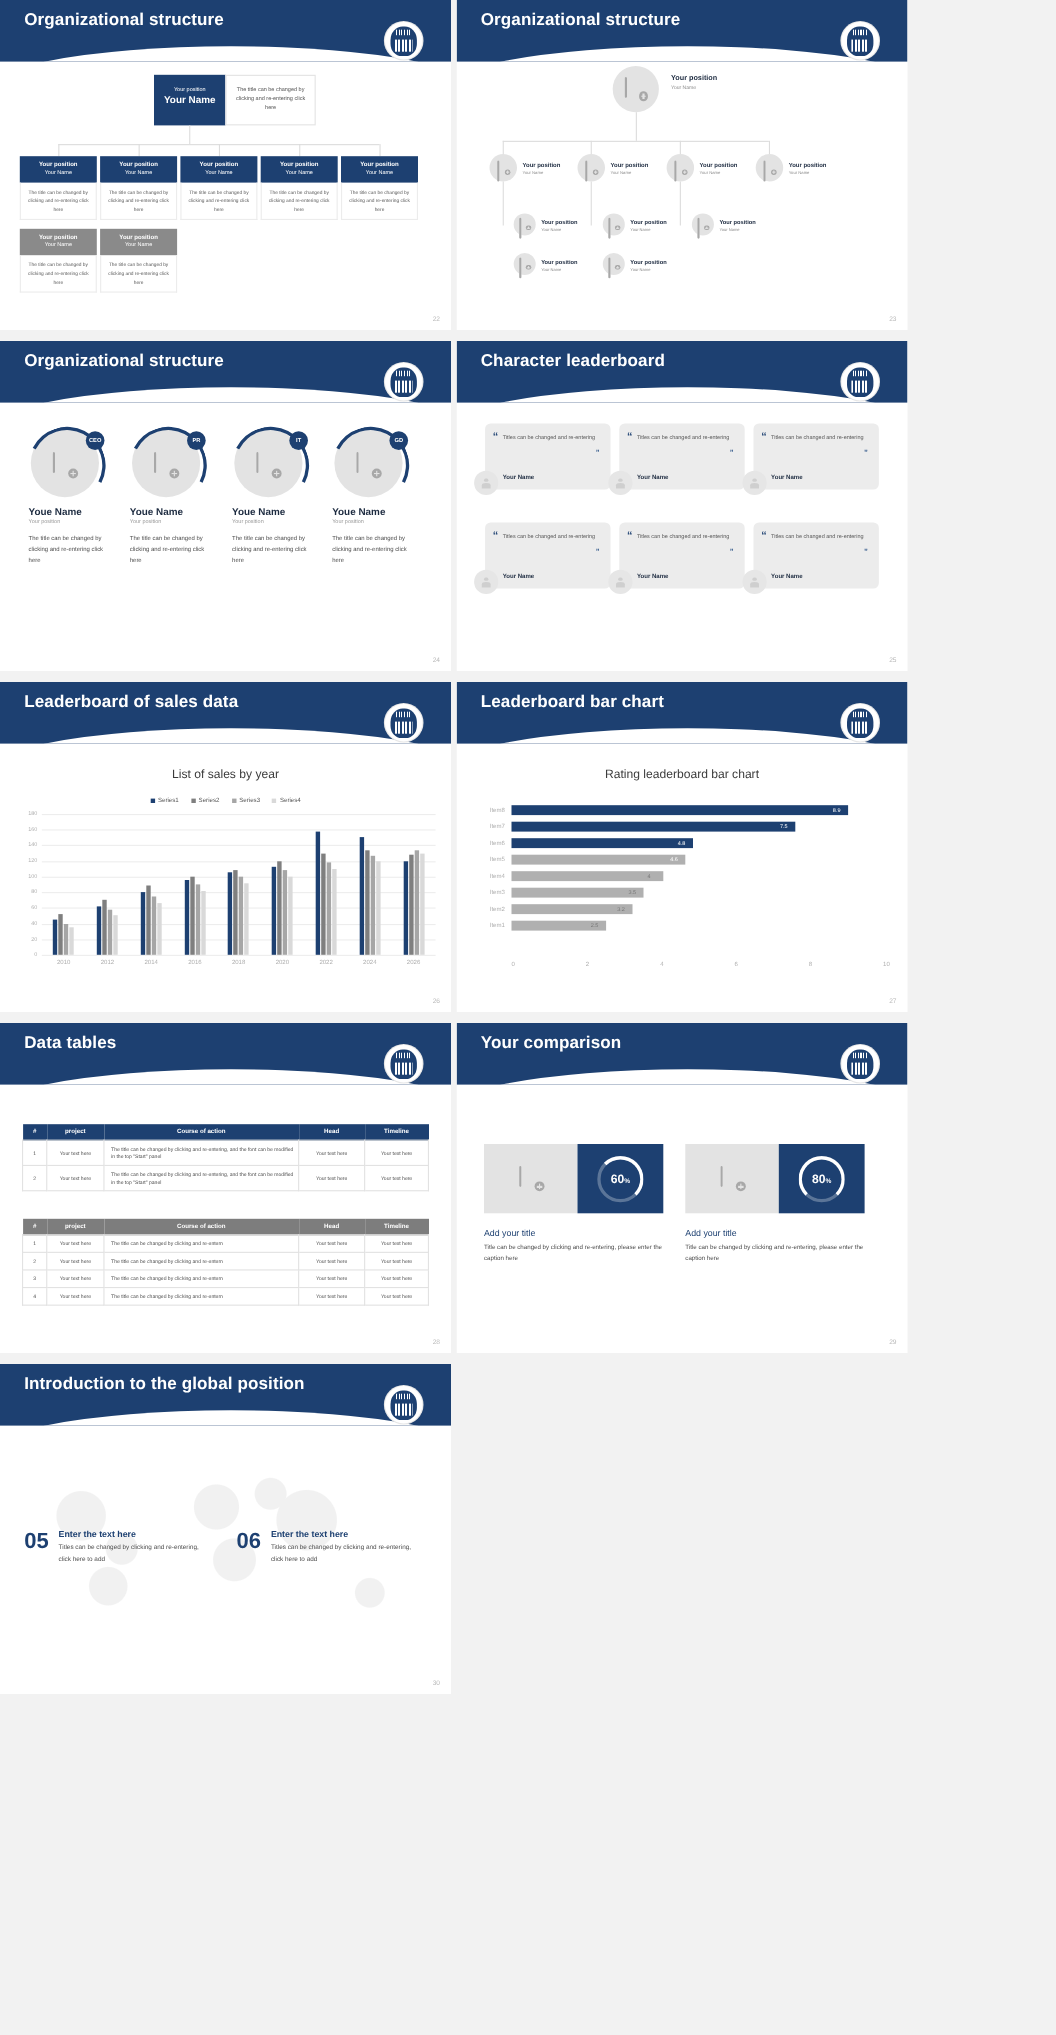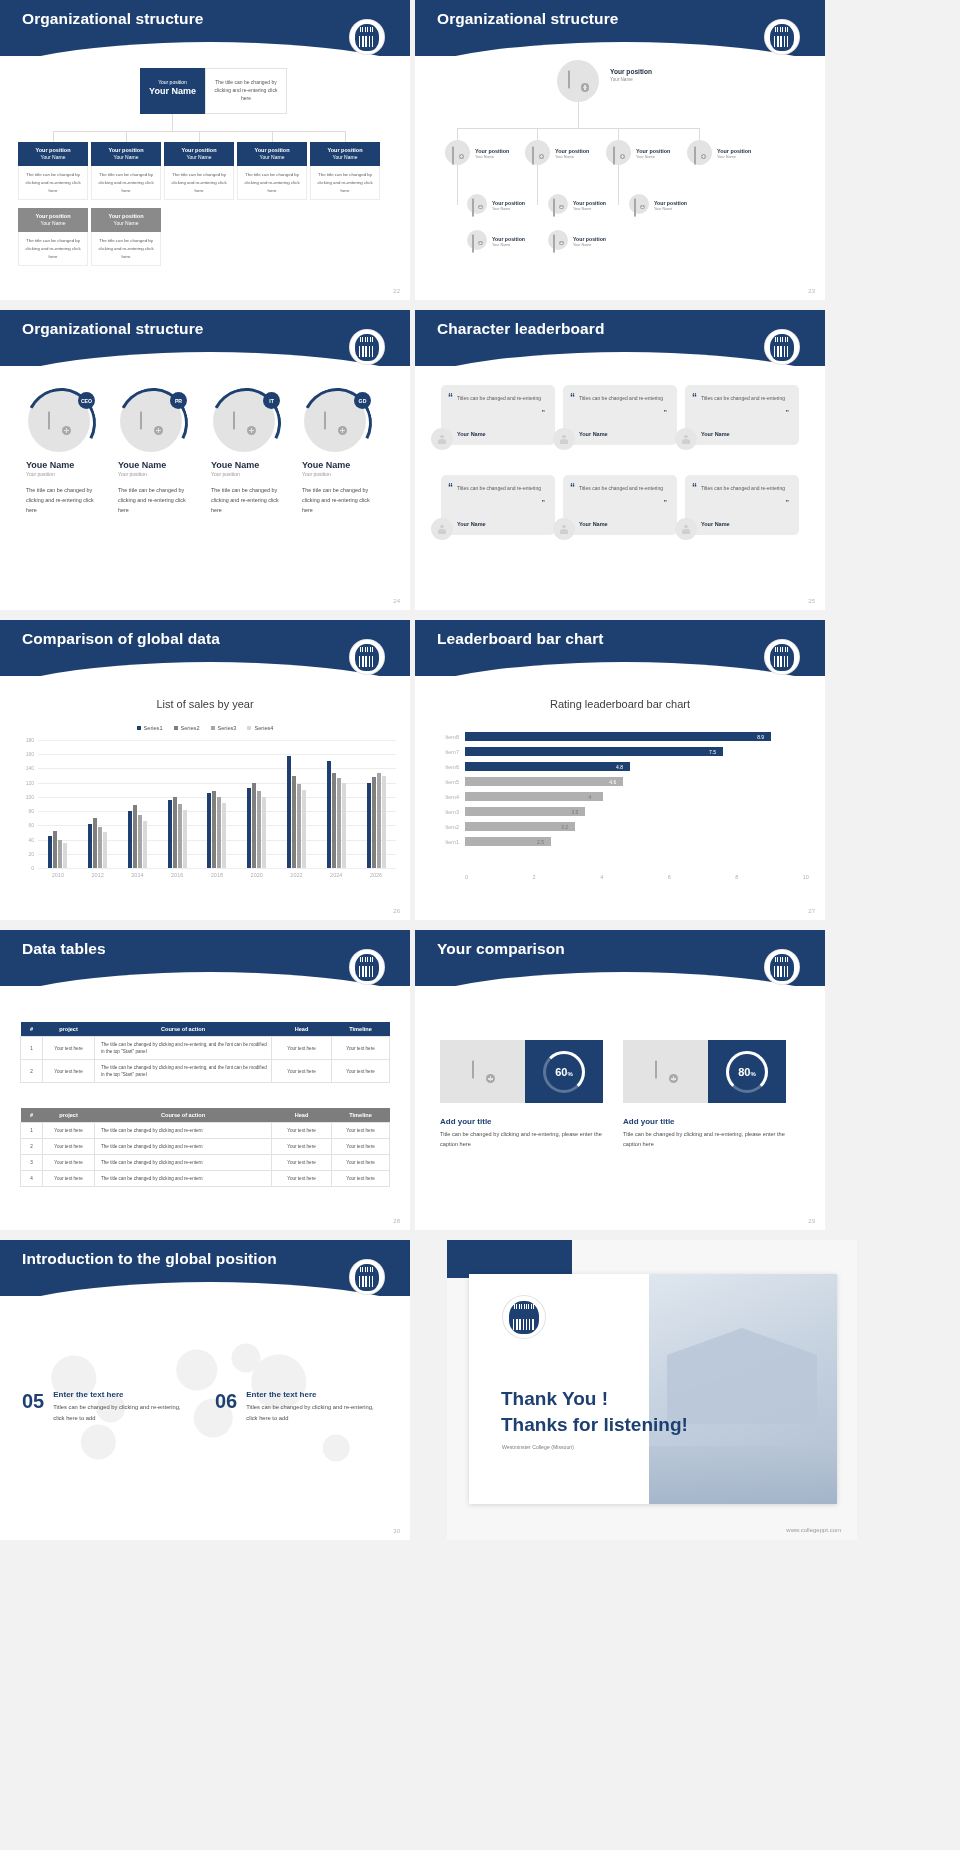--- a/index.html
+++ b/index.html
@@ -2,21 +2,21 @@
 <html><head>
 <meta charset="utf-8">
 <style>
   * { box-sizing: border-box; margin: 0; padding: 0; }
   body {
     width: 960px; height: 1850px;
     background: #f2f2f2;
     font-family: "Liberation Sans", sans-serif;
     overflow: hidden;
   }
-  .sheet { position: relative; width: 960px; height: 1850px; padding-left: 32px; }
+  .sheet { position: relative; width: 960px; height: 1850px; }
 
   
   .slide {
     position: absolute;
     width: 410px; height: 300px;
     background: #ffffff;
     overflow: hidden;
   }
   .hdr-band {
     position: absolute; top: 0; left: 0; width: 410px; height: 56px;
@@ -142,21 +142,21 @@
   table.dt td.left { text-align:left; padding-left:6px; }
   .dc-img { width:85px; height:63px; background:#e3e3e3; display:flex; align-items:center; justify-content:center; }
   .dc-ring { width:78px; height:63px; background:#1d4071; display:flex; align-items:center; justify-content:center; position:relative; }
   .ringc { width:42px; height:42px; border-radius:50%; border:3px solid rgba(255,255,255,.28);
            display:flex; align-items:center; justify-content:center; position:relative; }
   .ringc::after { content:""; position:absolute; inset:-3px; border-radius:50%;
            border:3px solid transparent; border-top-color:#fff; border-right-color:#fff; }
   .ringc.p80::after { border-left-color:#fff; }
   .ringv { color:#fff; font-size:11px; font-weight:bold; }
   .ringv small { font-size:6px; }
-  .dc-title { font-size:8px; font-weight:bold; color:#1d4071; }
+  .dc-title { font-size:8px; font-weight:normal; color:#1d4071; }
   .dc-desc { font-size:5.6px; color:#4e4e4e; line-height:1.8; margin-top:3px; }
 
   
   .worldmap { position:absolute; left:0; top:58px; width:410px; height:200px; opacity:.55;
               background:
                 radial-gradient(circle at 18% 40%, #e6e6e6 0 22px, transparent 23px),
                 radial-gradient(circle at 27% 55%, #e6e6e6 0 14px, transparent 15px),
                 radial-gradient(circle at 24% 72%, #e6e6e6 0 17px, transparent 18px),
                 radial-gradient(circle at 48% 36%, #e6e6e6 0 20px, transparent 21px),
                 radial-gradient(circle at 52% 60%, #e6e6e6 0 19px, transparent 20px),
@@ -521,21 +521,21 @@
         <span class="person"></span>
       </div>
 
     <div class="pgnum">25</div>
   </div>
 
   <div class="slide" style="left:0;top:620px;">
     <div class="hdr-band">
         <div class="hdr-curve"></div>
       </div>
-    <div class="hdr-title">Comparison of global data</div>
+    <div class="hdr-title">Leaderboard of sales data</div>
     <div class="seal">
       <div class="seal-inner">
           <div class="seal-top"></div>
           <div class="seal-bars"></div>
         </div>
     </div>
 
     <div style="position:absolute;left:0;right:0;top:78px;" class="chart-title">List of sales by year</div>
     <div class="legend" style="position:absolute;left:0;right:0;top:98px;" id="legend1">
         <span>
@@ -914,38 +914,20 @@
       <div class="bignum">06</div>
       <div>
         <div class="gb-t">Enter the text here</div>
         <div class="gb-d">Titles can be changed by clicking and re-entering, click here to add</div>
       </div>
     </div>
 
     <div class="pgnum">30</div>
   </div>
 
-  <div class="slide ty-slide" style="left:415px;top:1240px;">
-    <div class="ty-corner"></div>
-    <div class="ty-card">
-      <div class="ty-photo"></div>
-      <div class="ty-seal">
-        <div class="seal-inner" style="width:30px;height:33px;">
-            <div class="seal-top"></div>
-            <div class="seal-bars"></div>
-          </div>
-      </div>
-      <div class="ty-h1">
-        <div>Thank You !</div>
-        <div>Thanks for listening!</div>
-      </div>
-      <div class="ty-sub">Westminster College (Missouri)</div>
-    </div>
-    <div class="footer-url">www.collegeppt.com</div>
-  </div>
 
   <div class="gutter-v" style="left:410px;top:0;"></div>
   <div class="gutter-h" style="top:300px;"></div>
   <div class="gutter-h" style="top:610px;"></div>
   <div class="gutter-h" style="top:920px;"></div>
   <div class="gutter-h" style="top:1230px;"></div>
   <div class="gutter-h" style="top:1540px;height:310px;"></div>
 </div>
 
 </body></html>

